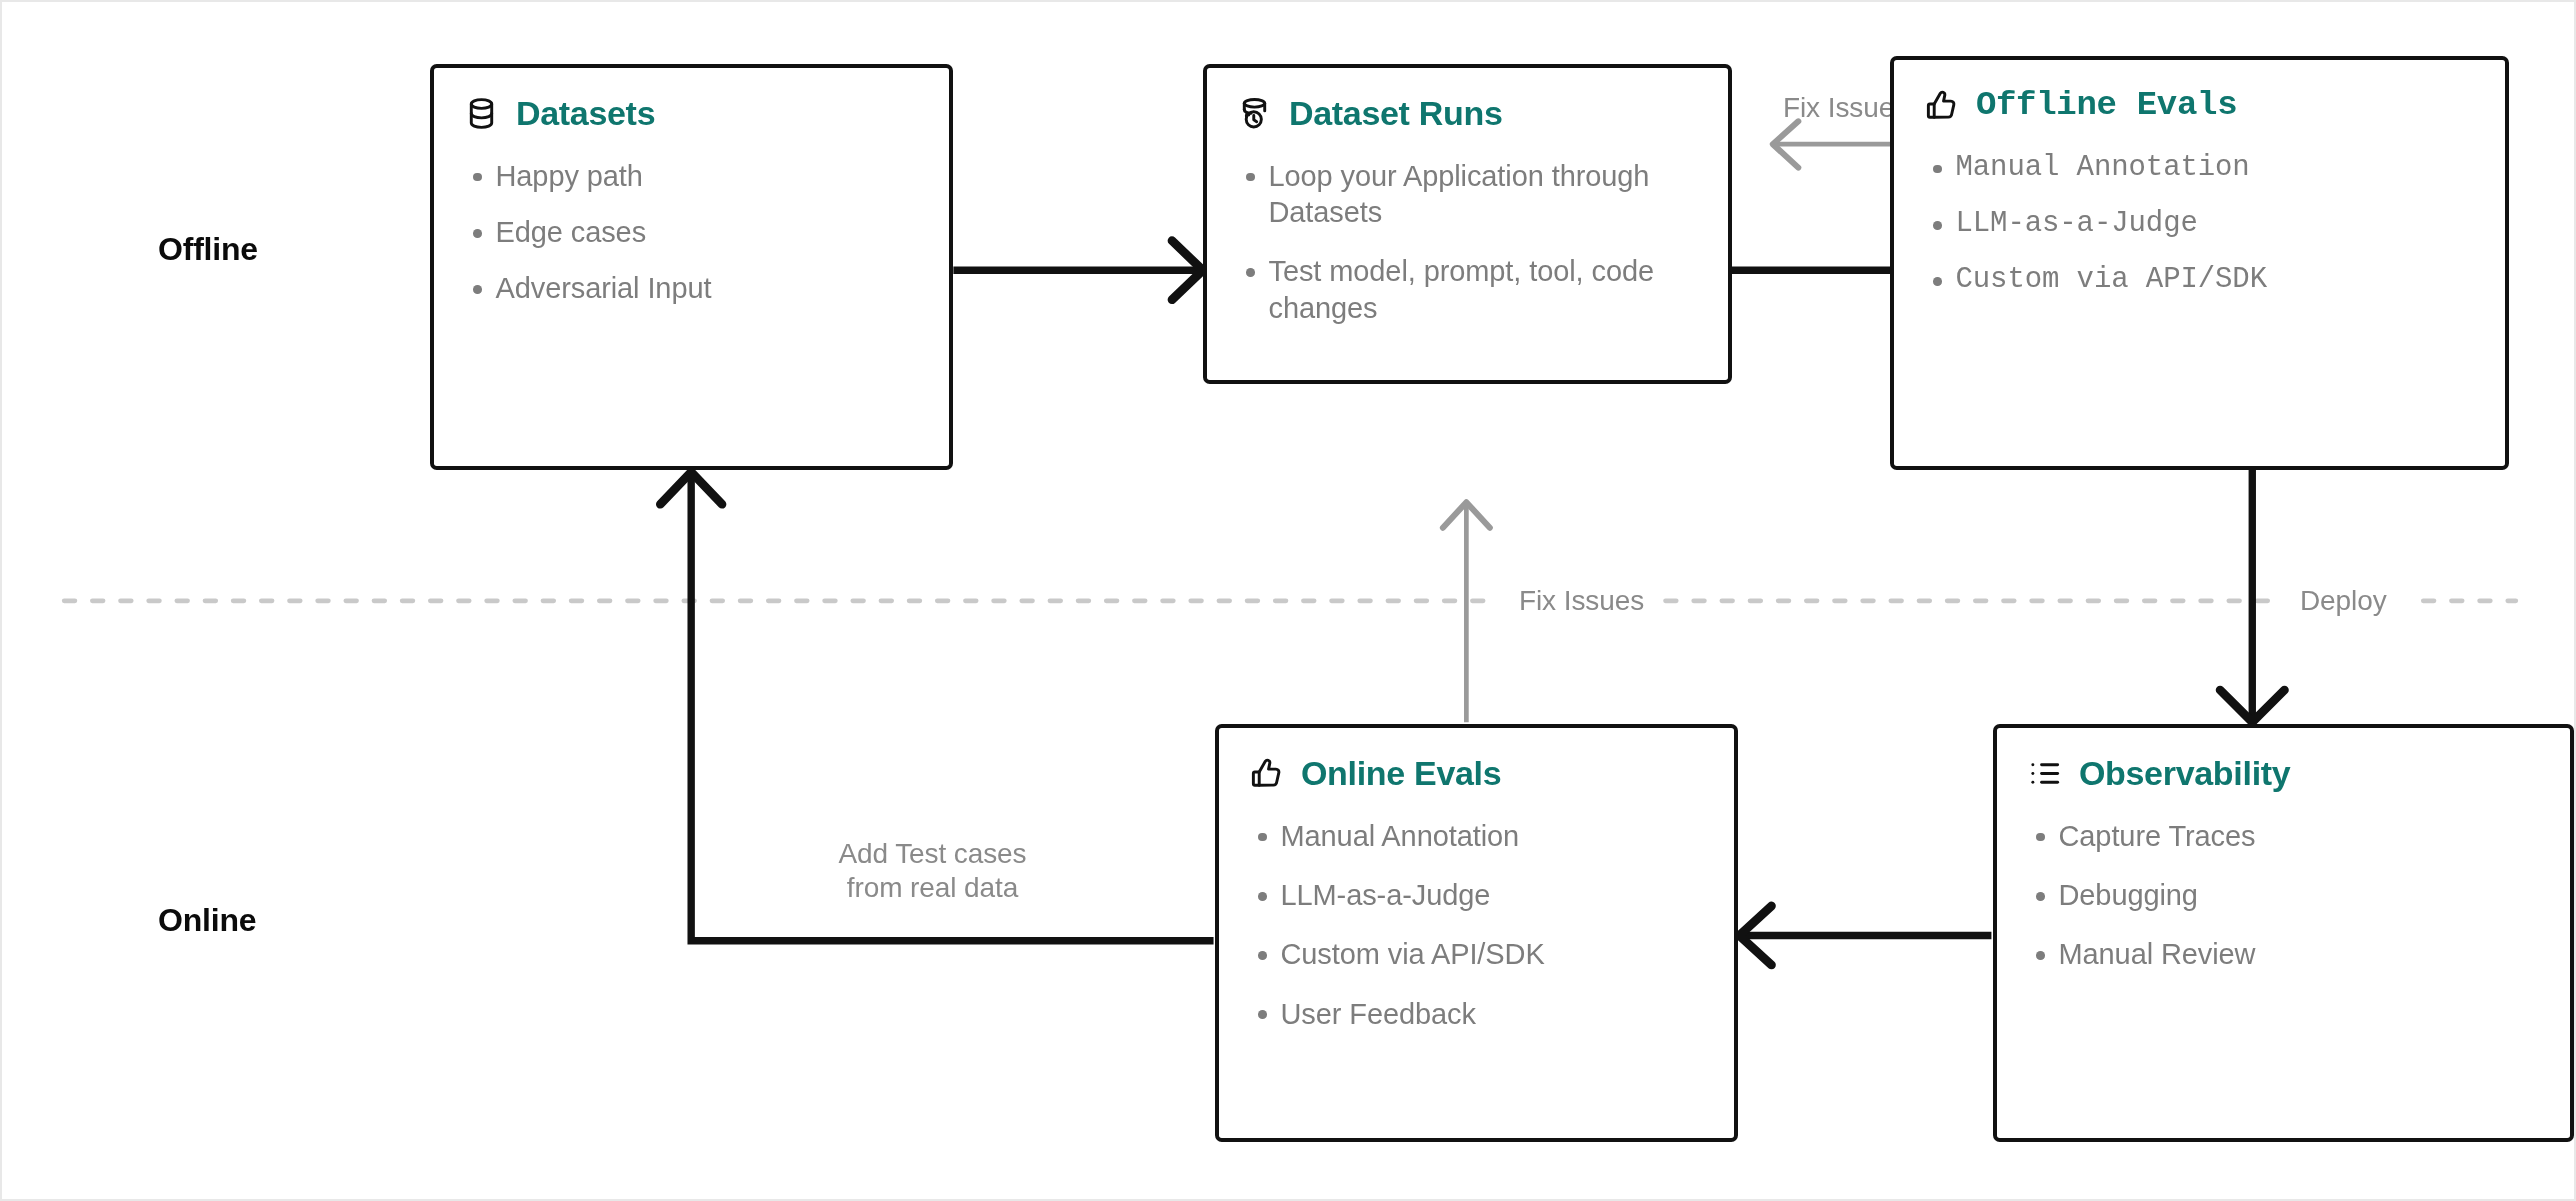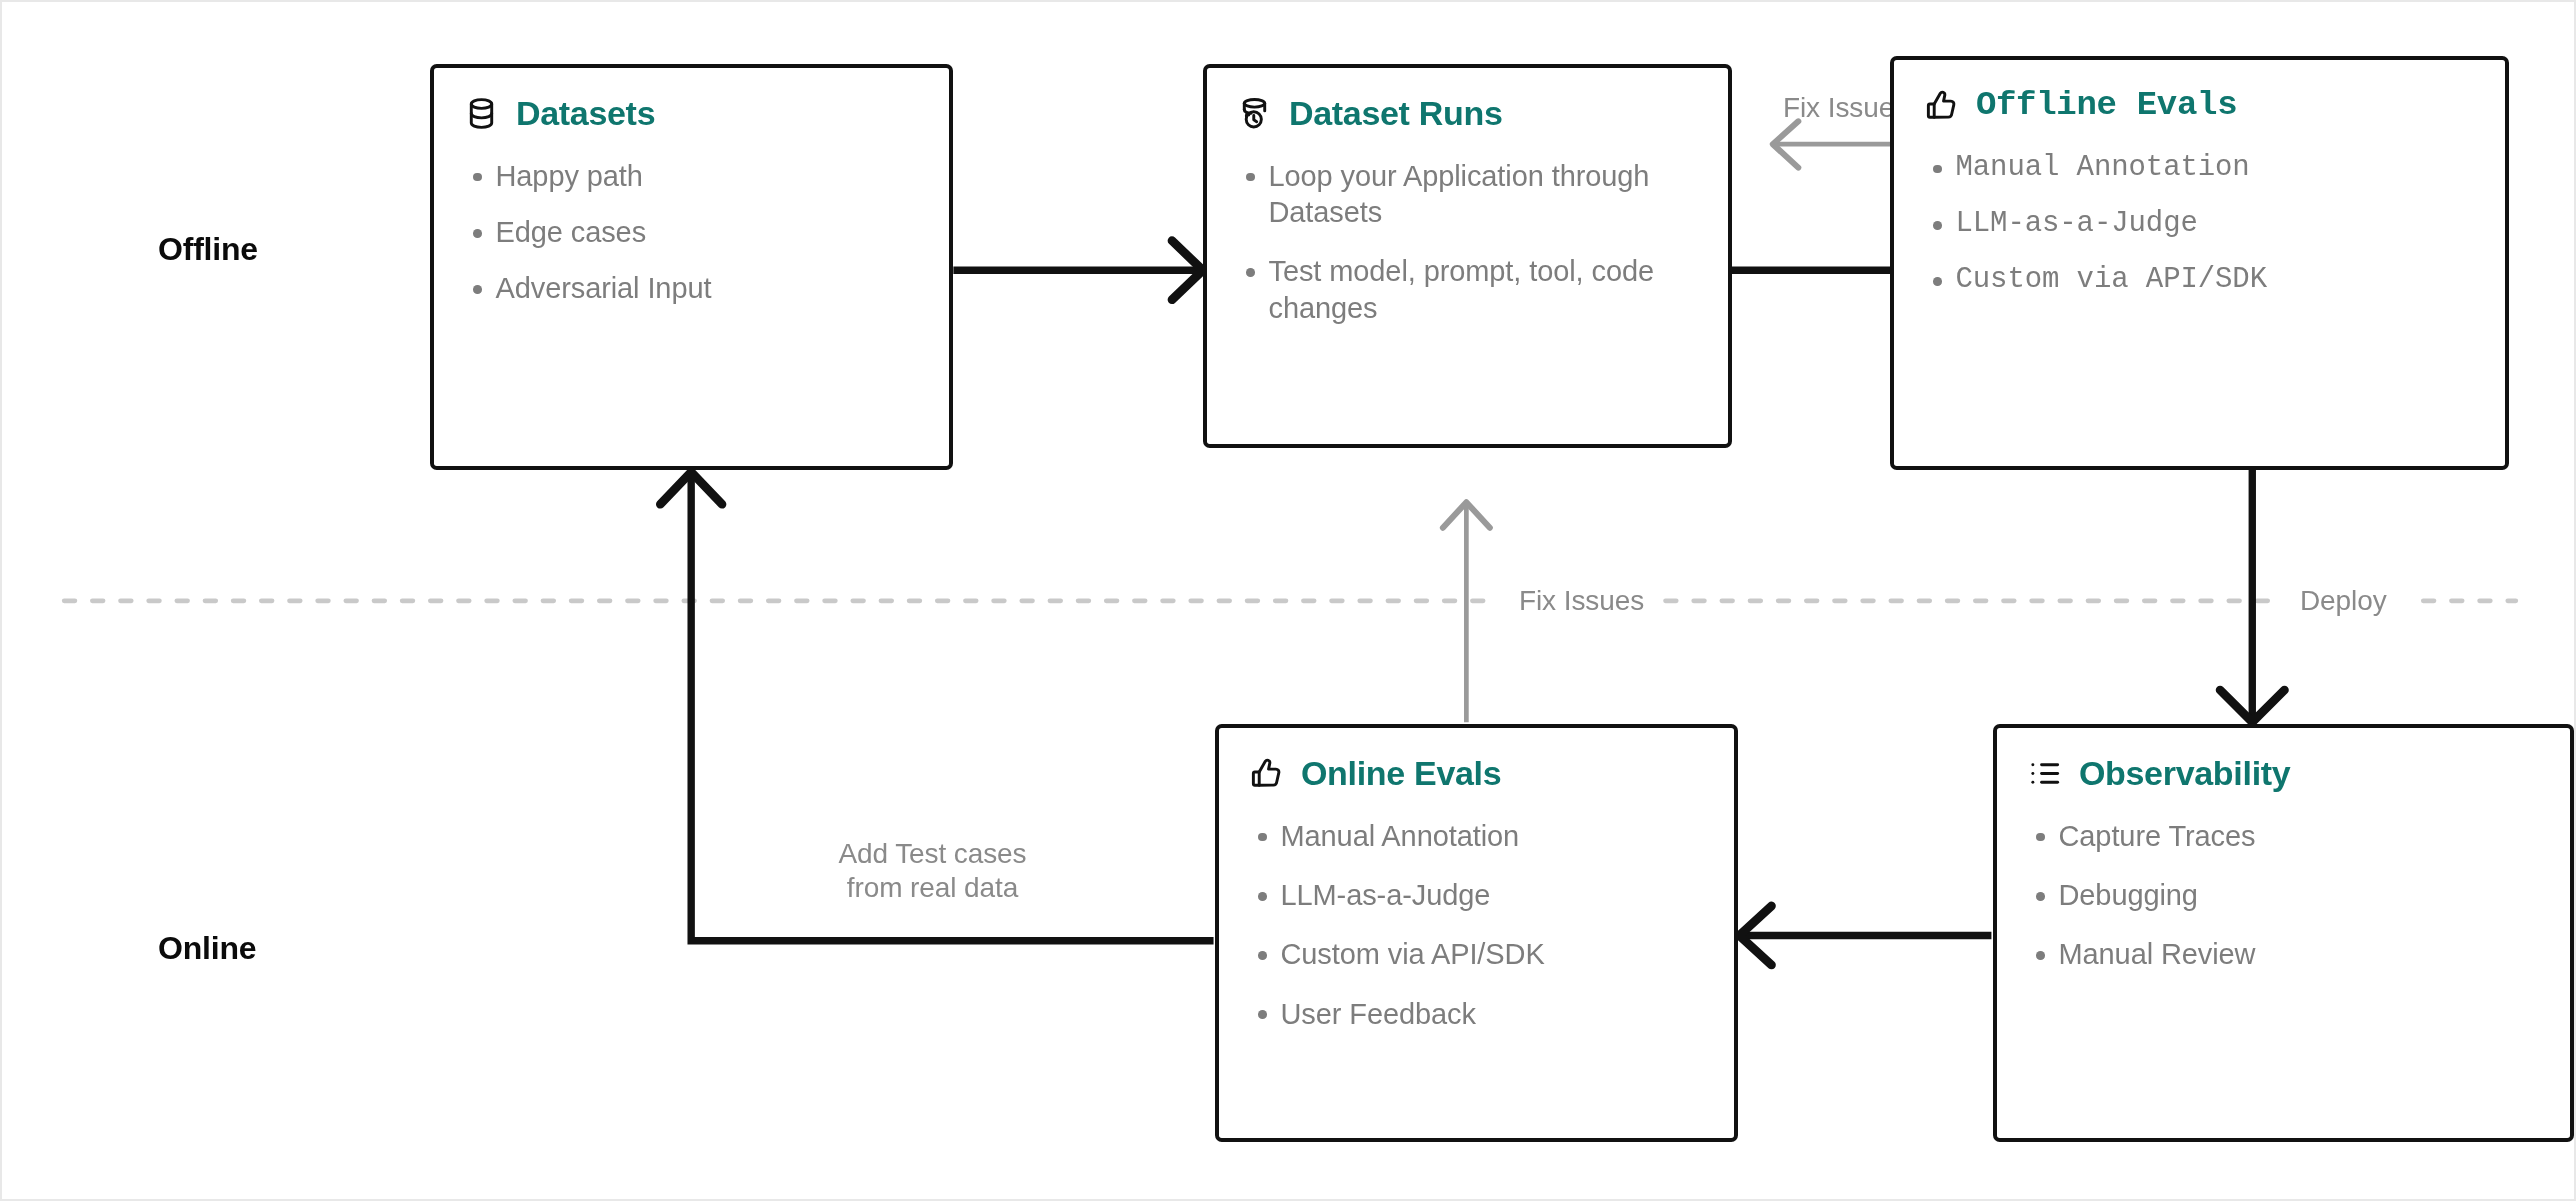--- a/index.html
+++ b/index.html
@@ -152,21 +152,21 @@
       <polyline points="2148,784 2183,746 2218,784" fill="none" stroke="#9a9a9a" stroke-width="9" stroke-linecap="round" stroke-linejoin="round"></polyline>
     </g>
 
     <g>
       <path d="M 1806 1400 L 1027 1400 L 1027 703" fill="none" stroke="#111111" stroke-width="11" stroke-linejoin="miter"></path>
       <polyline points="981,749 1027,701 1073,749" fill="none" stroke="#111111" stroke-width="13" stroke-linecap="round" stroke-linejoin="round"></polyline>
     </g>
   </svg>
 
   <div class="lane-label" style="left:156px; top:229px;">Offline</div>
-  <div class="lane-label" style="left:156px; top:928px;">Online</div>
+  <div class="lane-label" style="left:156px; top:900px;">Online</div>
 
   <div class="edge-label on-divider" style="left:1505px; top:582px;">Fix Issues</div>
   <div class="edge-label on-divider" style="left:2286px; top:582px;">Deploy</div>
 
   <div class="edge-label" style="left:1781px; top:89px;">Fix Issues</div>
 
   <div class="edge-label" style="left:810px; top:835px; width:241px;">
     <div>Add Test cases</div>
     <div>from real data</div>
   </div>
@@ -182,21 +182,21 @@
       </span>
       <span class="node-title">Datasets</span>
     </div>
     <ul class="bullets">
       <li>Happy path</li>
       <li>Edge cases</li>
       <li>Adversarial Input</li>
     </ul>
   </div>
 
-  <div class="node" style="left:1201px; top:62px; width:529px; height:384px;">
+  <div class="node" style="left:1201px; top:62px; width:529px; height:320px;">
     <div class="node-head">
       <span class="node-icon">
         <svg viewBox="0 0 24 24" fill="none" stroke="currentColor" stroke-width="2" stroke-linecap="round" stroke-linejoin="round">
           <ellipse cx="12" cy="5" rx="7" ry="2.6"></ellipse>
           <path d="M19 5v5.2"></path>
           <path d="M5 5v4.2"></path>
           <path d="M5 9.2c0 1.3 1.9 2.4 4.5 2.7"></path>
           <circle cx="11.5" cy="16" r="5.2"></circle>
           <path d="M11.5 13.4v2.9l2 1.3"></path>
           <path d="M8.1 12.9 L6.7 12.2 L6.4 13.8"></path>

